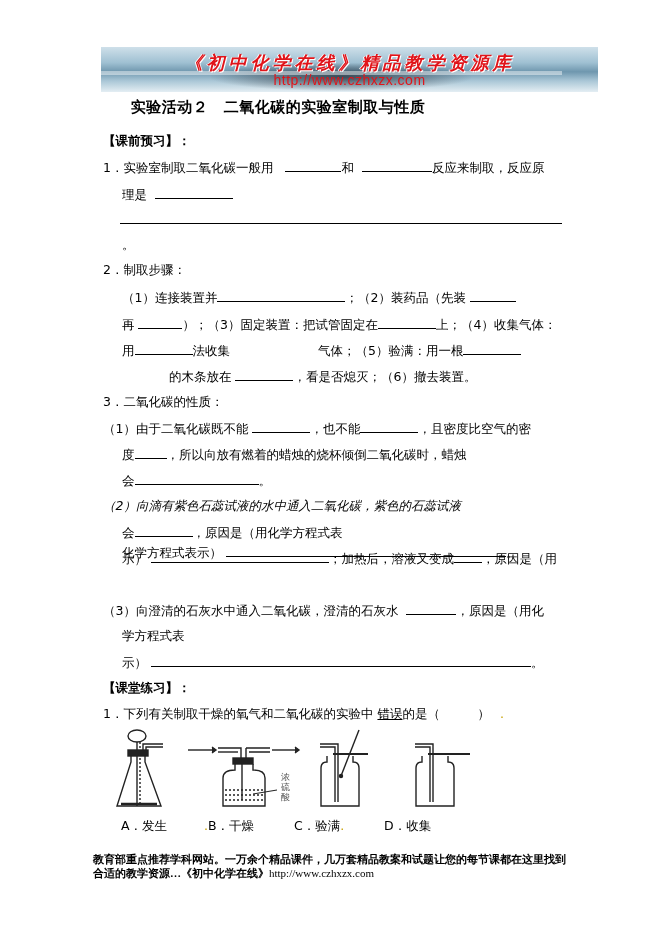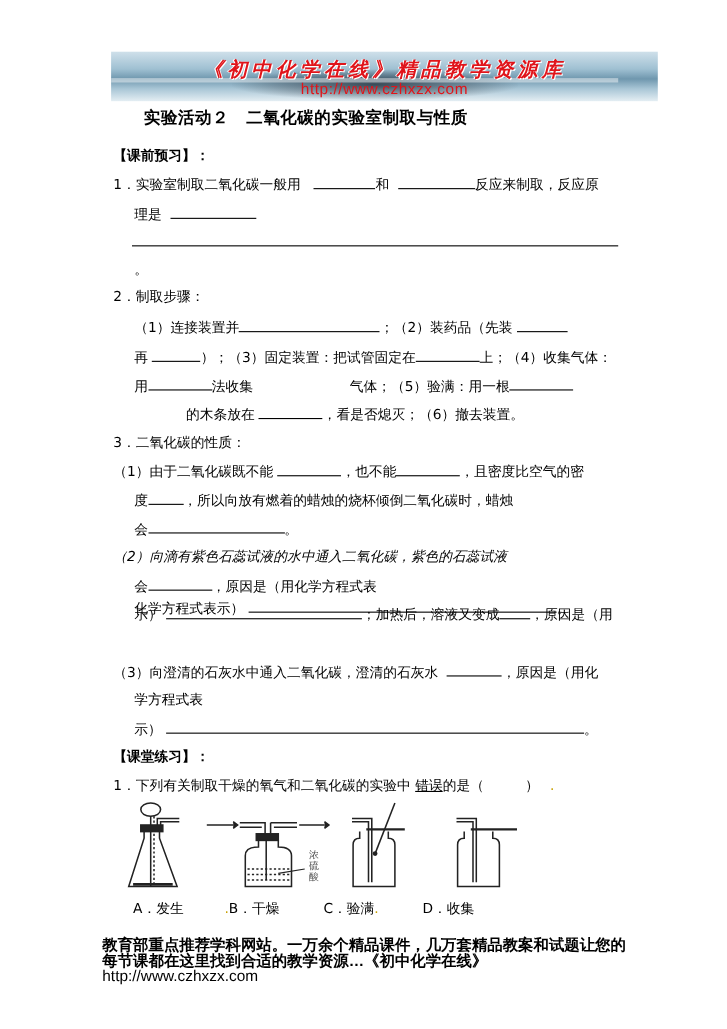--- a/index.html
+++ b/index.html
@@ -18,22 +18,22 @@
             font-family:"Liberation Sans", sans-serif; font-size:14px; color:#e0141a; letter-spacing:0.5px; }
   .title { position:absolute; left:0; width:556px; top:98px; text-align:center;
            font-family:Liberation Mono, monospace; font-weight:bold; font-size:15px; letter-spacing:0.5px; }
   .ln { position:absolute; font-size:12.5px; white-space:nowrap; line-height:16px; }
   .h { font-weight:bold; font-size:12.5px; }
   .blank { display:inline-block; border-bottom:1px solid #000; height:12px; vertical-align:baseline; }
   .u { text-decoration:underline; }
   .hr { position:absolute; height:0; border-top:1px solid #000; }
   .figure { position:absolute; left:115px; top:728px; width:360px; height:85px; }
   .cap { position:absolute; top:818px; font-size:12.5px; white-space:nowrap; }
-  .footer { position:absolute; left:93px; top:852px; width:480px; font-family:Liberation Sans, sans-serif;
-            font-size:14px; line-height:14px; font-weight:bold; }
+  .footer { position:absolute; left:93px; top:852px; width:480px; font-family:Liberation Serif, serif;
+            font-size:11px; line-height:14px; font-weight:bold; }
   .footer .url { font-weight:normal; }
   .dot-mark { color:#c8a000; }
 </style>
 </head>
 <body>
 
 <div class="banner">
   <div class="mist"></div>
   <div class="mist2"></div>
   <div class="b-title">《初中化学在线》精品教学资源库</div>

